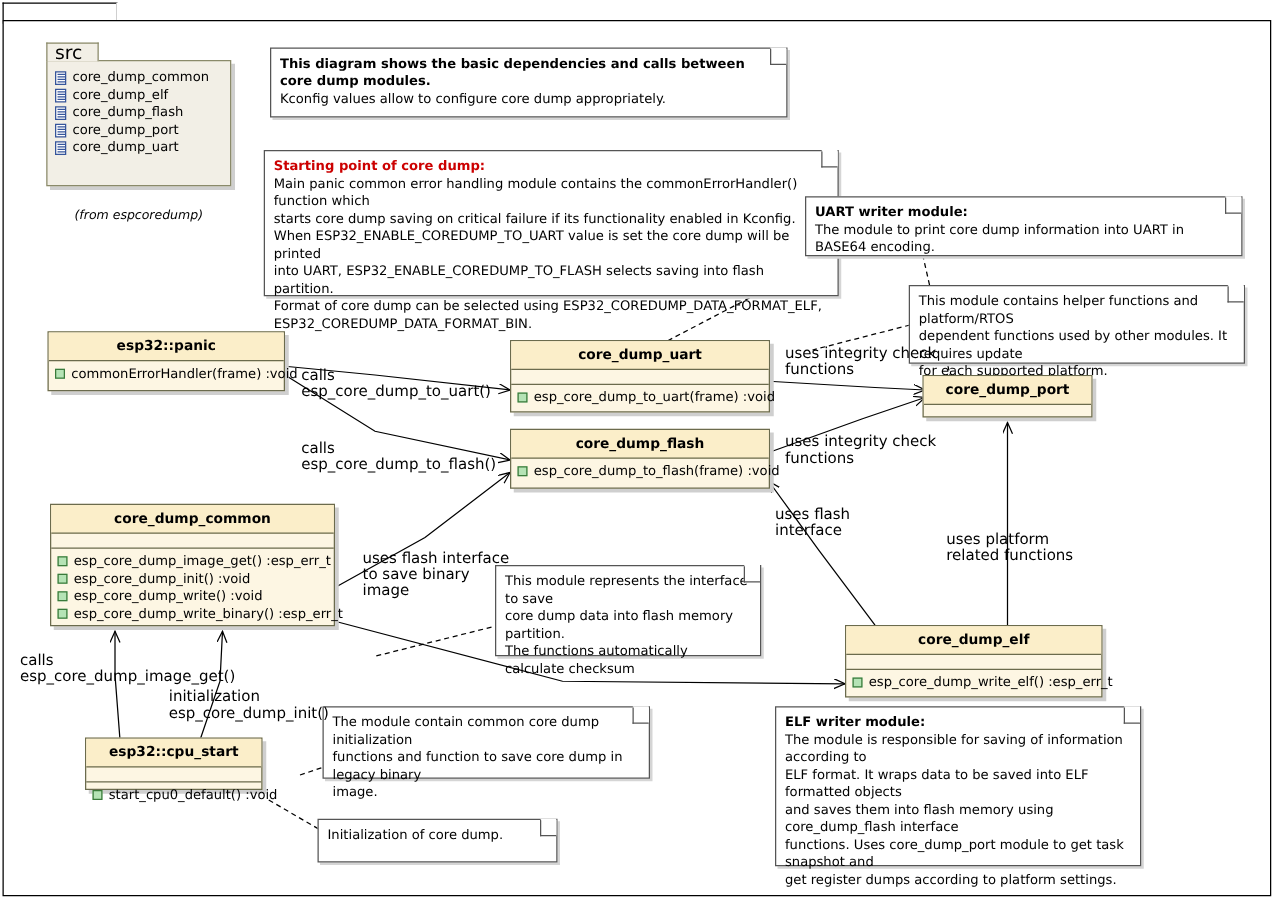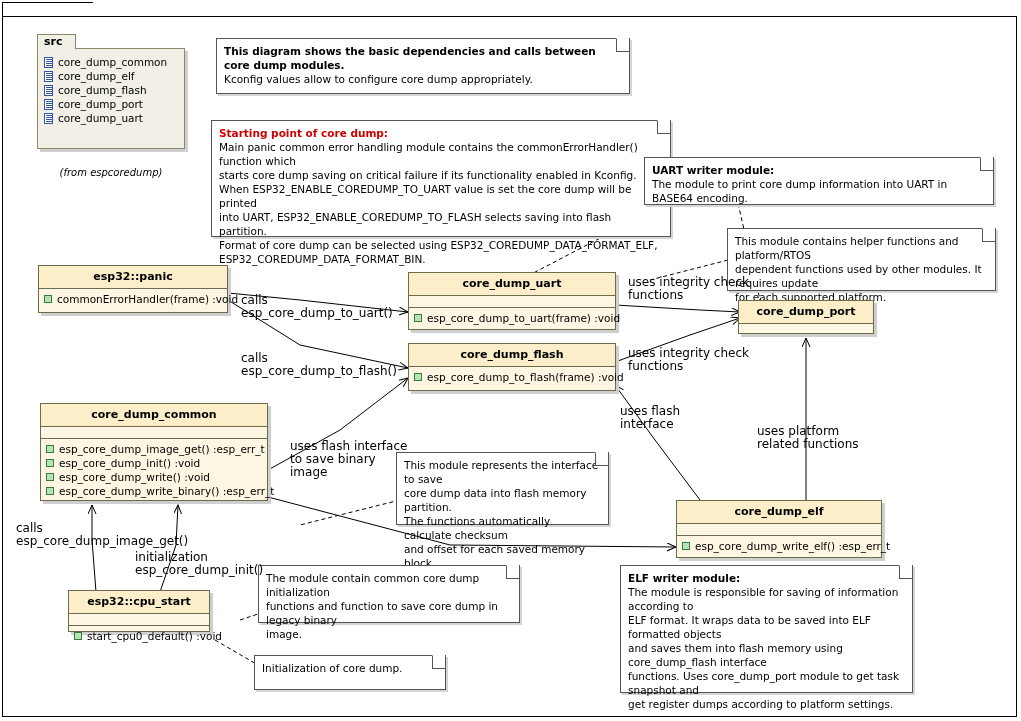--- a/index.html
+++ b/index.html
@@ -97,22 +97,22 @@
   }
   .pkg-tab {
     position:absolute;
     left:-1px; top:-15px;
     height:15px;
     border:1px solid #8a8a6a;
     border-bottom:none;
     background:#f2efe6;
     box-sizing:border-box;
     padding:0 12px 0 6px;
-    font-weight:bold;
-    font-size:11px;
+    font-weight:normal;
+    font-size:15px;
     line-height:14px;
   }
   .pkg .items { padding:6px 4px 4px 6px; }
   .pkg .item {
     display:flex; align-items:center;
     font-size:10.5px;
     padding:1px 0;
     white-space:nowrap;
   }
   .doc-ico {
@@ -294,21 +294,20 @@
     <div>This module contains helper functions and platform/RTOS</div>
     <div>dependent functions used by other modules. It requires update</div>
     <div>for each supported platform.</div>
   </div>
 
   <div class="note" style="left:396px; top:452px; width:213px; height:73px;">
     <div class="fold"></div>
     <div>This module represents the interface to save</div>
     <div>core dump data into flash memory partition.</div>
     <div>The functions automatically calculate checksum</div>
-    <div>and offset for each saved memory block.</div>
   </div>
 
   <div class="note" style="left:258px; top:565px; width:262px; height:58px;">
     <div class="fold"></div>
     <div>The module contain common core dump initialization</div>
     <div>functions and function to save core dump in legacy binary</div>
     <div>image.</div>
   </div>
 
   <div class="note" style="left:254px; top:655px; width:192px; height:35px;">

